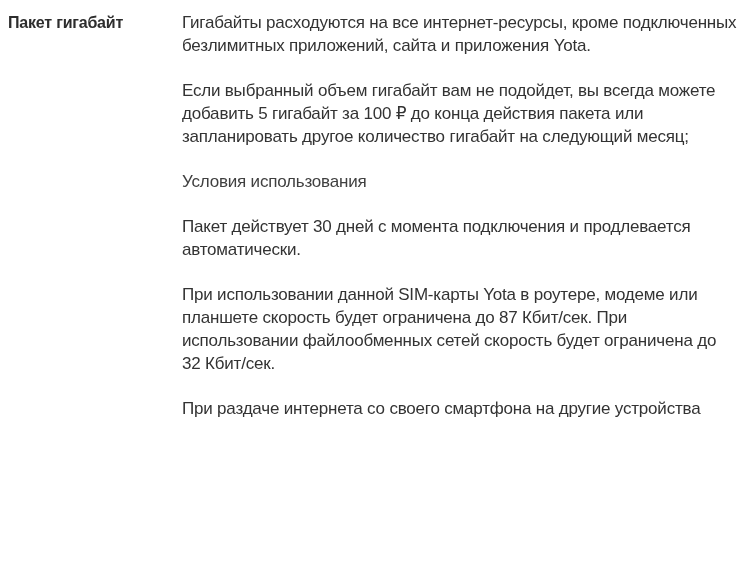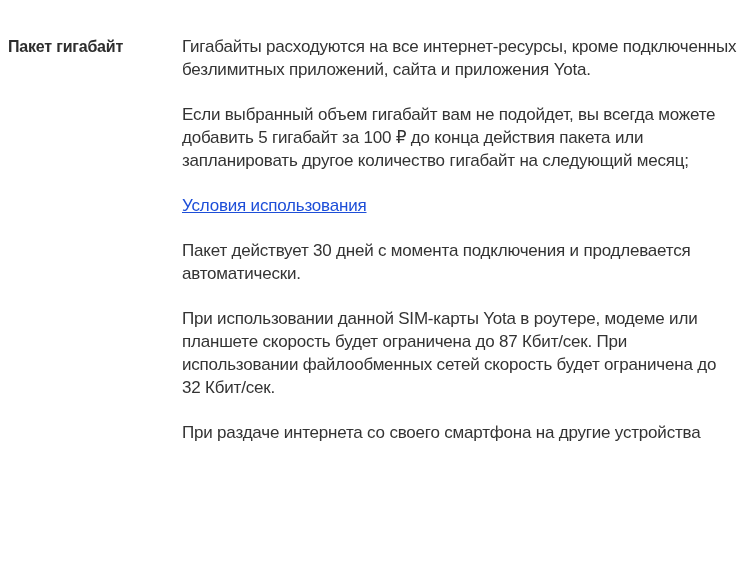--- a/index.html
+++ b/index.html
@@ -3,21 +3,20 @@
 <meta charset="utf-8">
 <style>
   html, body { margin: 0; padding: 0; background: #ffffff; }
   .screen {
     width: 744px;
     height: 423px;
     overflow: hidden;
     background: #ffffff;
     font-family: "Liberation Sans", "DejaVu Sans", sans-serif;
     box-sizing: border-box;
-    margin-top: 24px;
   }
   .dl-row {
     display: flex;
     align-items: flex-start;
     padding-top: 11px;
   }
   .dl-term {
     width: 182px;
     flex: 0 0 182px;
     box-sizing: border-box;
@@ -37,22 +36,21 @@
     box-sizing: border-box;
   }
   .dl-definition p {
     margin: 0 0 22px 0;
     font-size: 17px;
     line-height: 23px;
     letter-spacing: -0.2px;
     color: #333333;
   }
   .dl-definition p.subheading {
-    color: #1d4ed8;
-    text-decoration: underline;
+    color: #404040;
   }
 </style>
 </head>
 <body>
 
 <div class="screen">
   <div class="dl-row">
     <div class="dl-term">
       <div class="term-title">Пакет гигабайт</div>
     </div>

